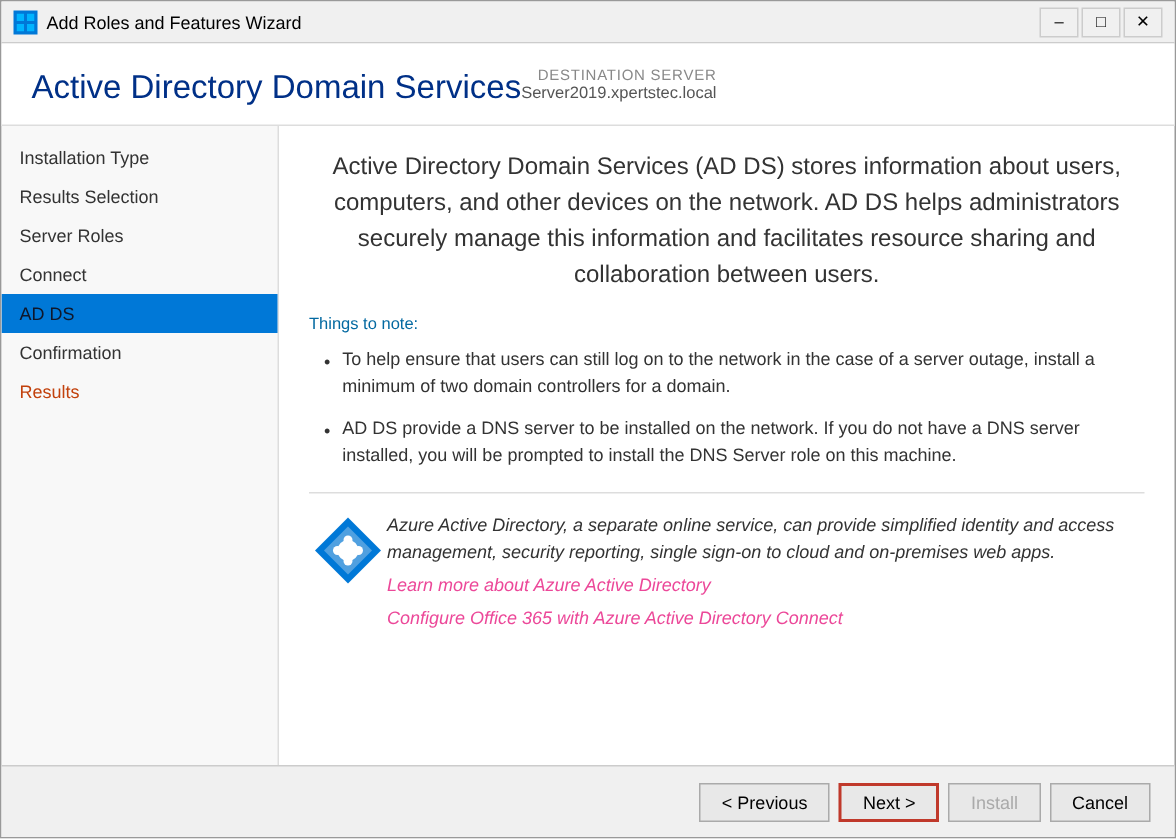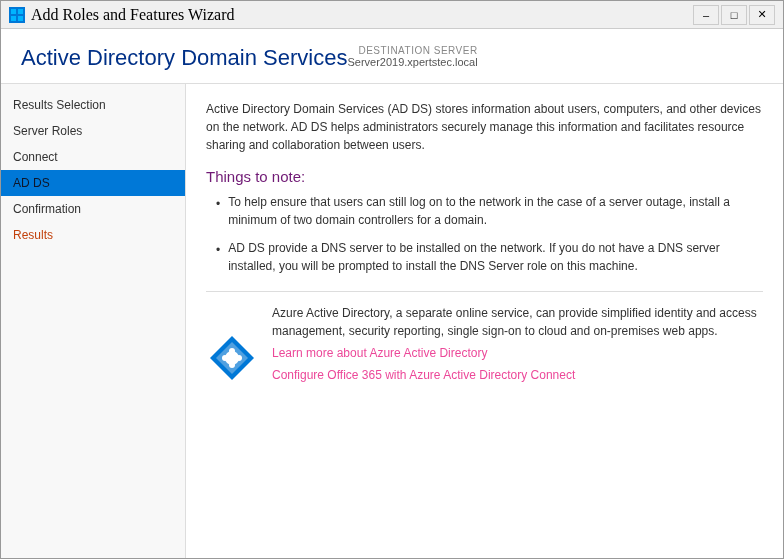--- a/index.html
+++ b/index.html
@@ -34,23 +34,22 @@
     .title-bar-icon {
       width: 16px;
       height: 16px;
       margin-right: 6px;
       background: #0078d7;
       display: flex;
       align-items: center;
       justify-content: center;
     }
     .title-bar-text {
-      font-size: 16px;
+      font-size: 12px;
       flex: 1;
-      font-family: Liberation Serif, serif;
     }
     .title-bar-controls {
       display: flex;
       gap: 2px;
     }
     .title-btn {
       width: 26px;
       height: 20px;
       background: #f0f0f0;
       border: 1px solid #ccc;
@@ -113,28 +112,29 @@
     .sidebar-item.disabled {
       color: #c2410c;
     }
 
     .main-content {
       flex: 1;
       padding: 16px 20px;
       overflow-y: auto;
     }
     .main-description {
-      font-size: 12px;
+      font-size: 16px;
       color: #333;
       line-height: 1.5;
       margin-bottom: 14px;
+      text-align: center;
     }
     .things-note {
-      font-size: 15px;
-      color: #701a75;
+      font-size: 11px;
+      color: #0369a1;
       margin-bottom: 8px;
       font-weight: 500;
     }
     .bullet-list {
       margin-left: 10px;
       margin-bottom: 16px;
     }
     .bullet-item {
       display: flex;
       align-items: flex-start;
@@ -148,23 +148,23 @@
       margin-top: 2px;
       flex-shrink: 0;
     }
     .divider {
       border: none;
       border-top: 1px solid #ddd;
       margin: 12px 0;
     }
     .azure-section {
       display: flex;
-      align-items: flex-end;
-      gap: 14px;
+      align-items: flex-start;
       margin-top: 8px;
+      font-style: italic;
     }
     .azure-icon {
       width: 52px;
       height: 52px;
       flex-shrink: 0;
     }
     .azure-text {
       font-size: 12px;
       color: #333;
       line-height: 1.5;
@@ -232,20 +232,21 @@
     <h1 class="header-title">Active Directory Domain Services</h1>
     <div class="destination-server">
       <div class="destination-label">DESTINATION SERVER</div>
       <div>Server2019.xpertstec.local</div>
     </div>
   </div>
 
   <div class="content-area">
 
     <div class="sidebar">
+      <div class="sidebar-item">Installation Type</div>
       <div class="sidebar-item">Results Selection</div>
       <div class="sidebar-item">Server Roles</div>
       <div class="sidebar-item">Connect</div>
       <div class="sidebar-item active">AD DS</div>
       <div class="sidebar-item">Confirmation</div>
       <div class="sidebar-item disabled">Results</div>
     </div>
 
     <div class="main-content">
       <p class="main-description">Active Directory Domain Services (AD DS) stores information about users, computers, and other devices on the network. AD DS helps administrators securely manage this information and facilitates resource sharing and collaboration between users.</p>
@@ -278,13 +279,19 @@
         </svg>
         <div class="azure-text">
           <span>Azure Active Directory, a separate online service, can provide simplified identity and access management, security reporting, single sign-on to cloud and on-premises web apps.</span>
           <a class="azure-link" href="#">Learn more about Azure Active Directory</a>
           <a class="azure-link" href="#">Configure Office 365 with Azure Active Directory Connect</a>
         </div>
       </div>
     </div>
   </div>
 
+  <div class="footer">
+    <button class="footer-btn">&lt; Previous</button>
+    <button class="footer-btn next-btn">Next &gt;</button>
+    <button class="footer-btn disabled">Install</button>
+    <button class="footer-btn">Cancel</button>
+  </div>
 </div>
 
 </body></html>

